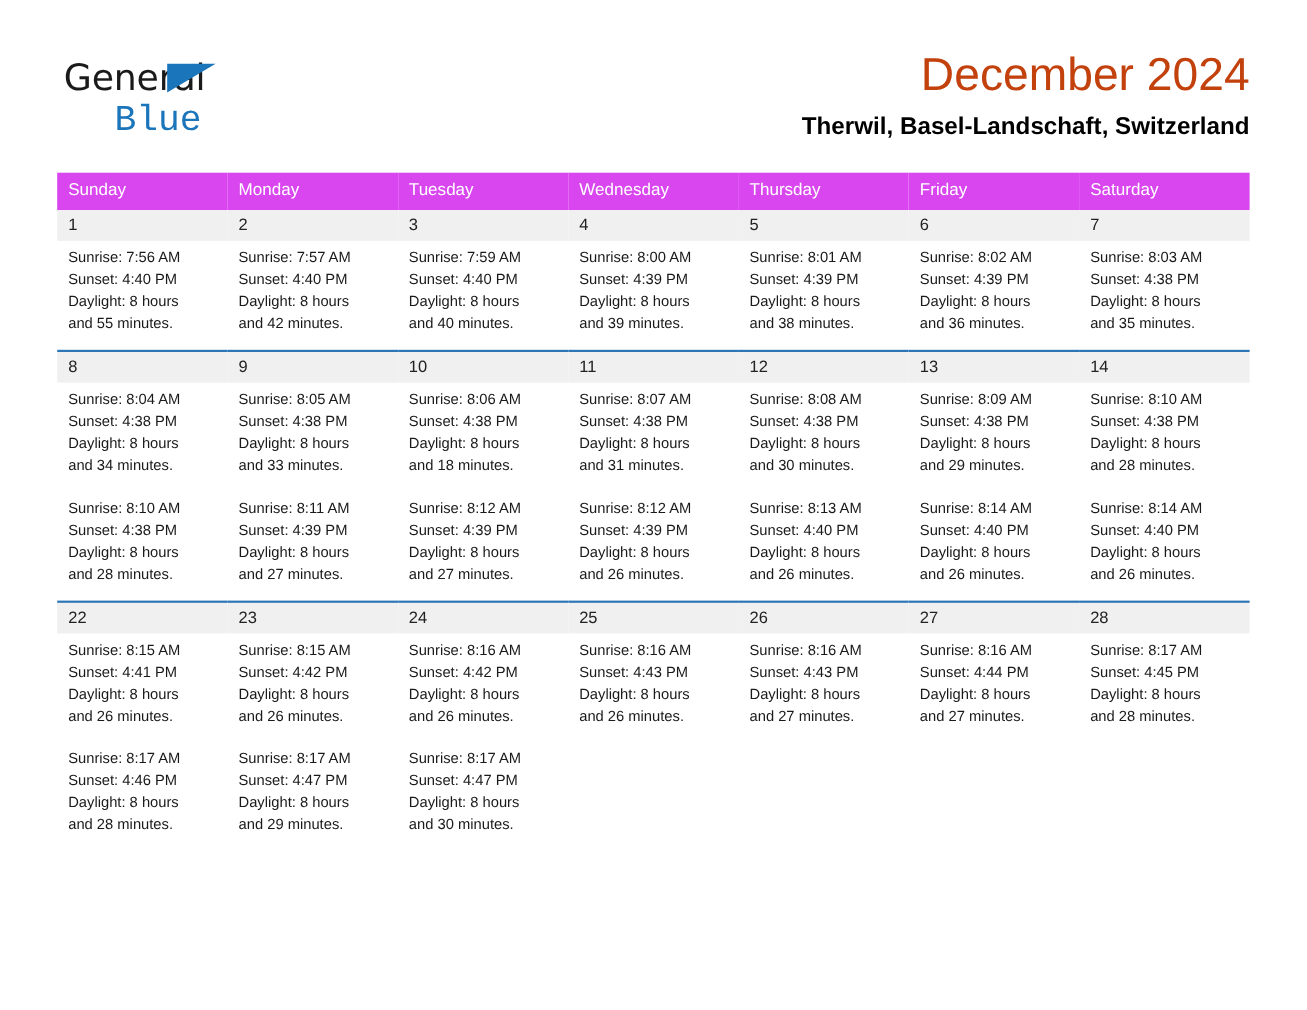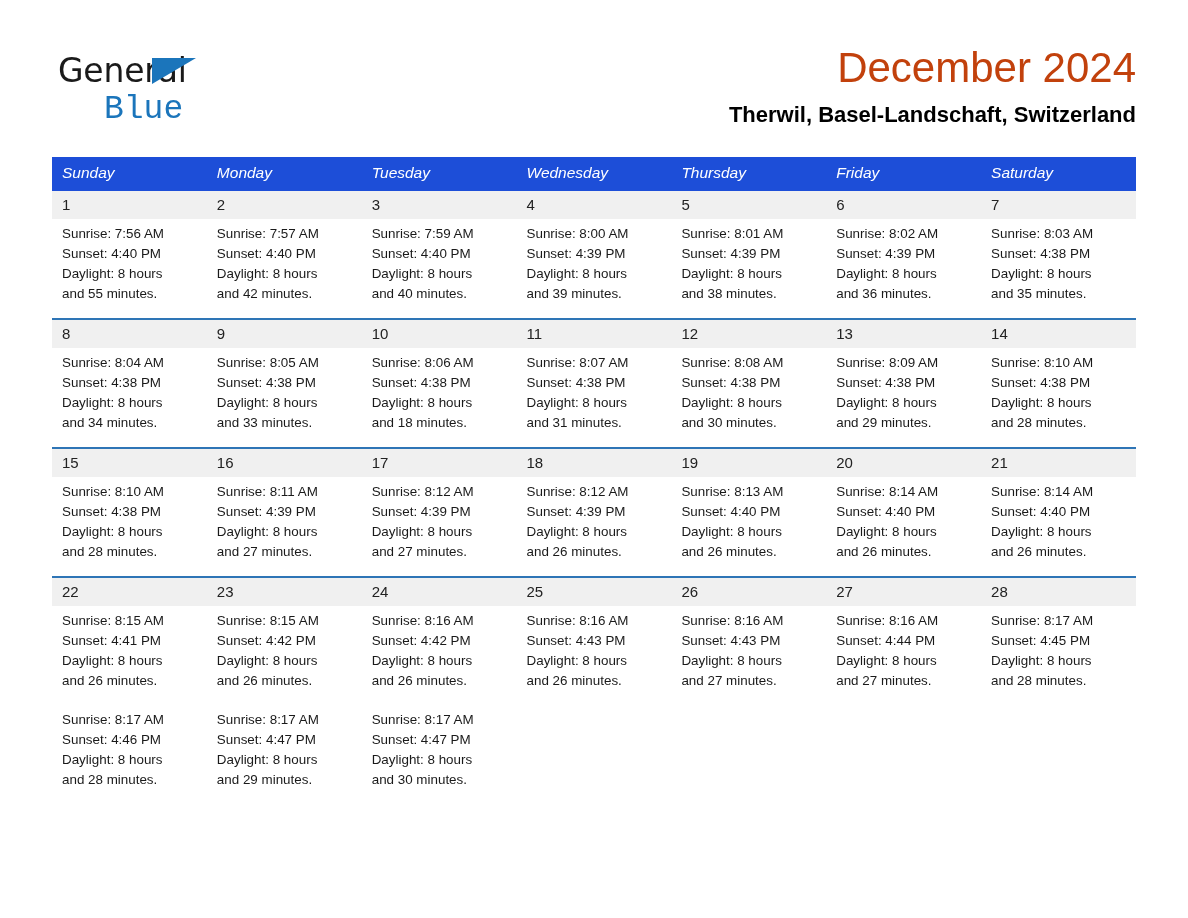--- a/index.html
+++ b/index.html
@@ -100,29 +100,28 @@
     width: 1084px;
   }
   table.cal {
     border-collapse: collapse;
     table-layout: fixed;
     width: 1084px;
   }
   table.cal col { width: 154.857px; }
 
   thead th {
-    background: #1d4ed8;
+    background: #d946ef;
     color: #ffffff;
     font-size: 15.5px;
     font-weight: 400;
     text-align: left;
     padding: 7px 0 8px 10px;
     line-height: 1.2;
     font-family: "Liberation Sans", sans-serif;
-    font-style: italic;
   }
 
   tr.daynum-row td {
     background: #f0f0f0;
     border-top: 2px solid #2e75b6;
     font-size: 15px;
     color: #222;
     padding: 5px 0 5px 10px;
     line-height: 1.2;
     vertical-align: top;
@@ -288,29 +287,20 @@
             <div class="info-line">and 29 minutes.</div>
           </td>
           <td>
             <div class="info-line">Sunrise: 8:10 AM</div>
             <div class="info-line">Sunset: 4:38 PM</div>
             <div class="info-line">Daylight: 8 hours</div>
             <div class="info-line">and 28 minutes.</div>
           </td>
         </tr>
 
-        <tr class="daynum-row">
-          <td>15</td>
-          <td>16</td>
-          <td>17</td>
-          <td>18</td>
-          <td>19</td>
-          <td>20</td>
-          <td>21</td>
-        </tr>
         <tr class="info-row">
           <td>
             <div class="info-line">Sunrise: 8:10 AM</div>
             <div class="info-line">Sunset: 4:38 PM</div>
             <div class="info-line">Daylight: 8 hours</div>
             <div class="info-line">and 28 minutes.</div>
           </td>
           <td>
             <div class="info-line">Sunrise: 8:11 AM</div>
             <div class="info-line">Sunset: 4:39 PM</div>

